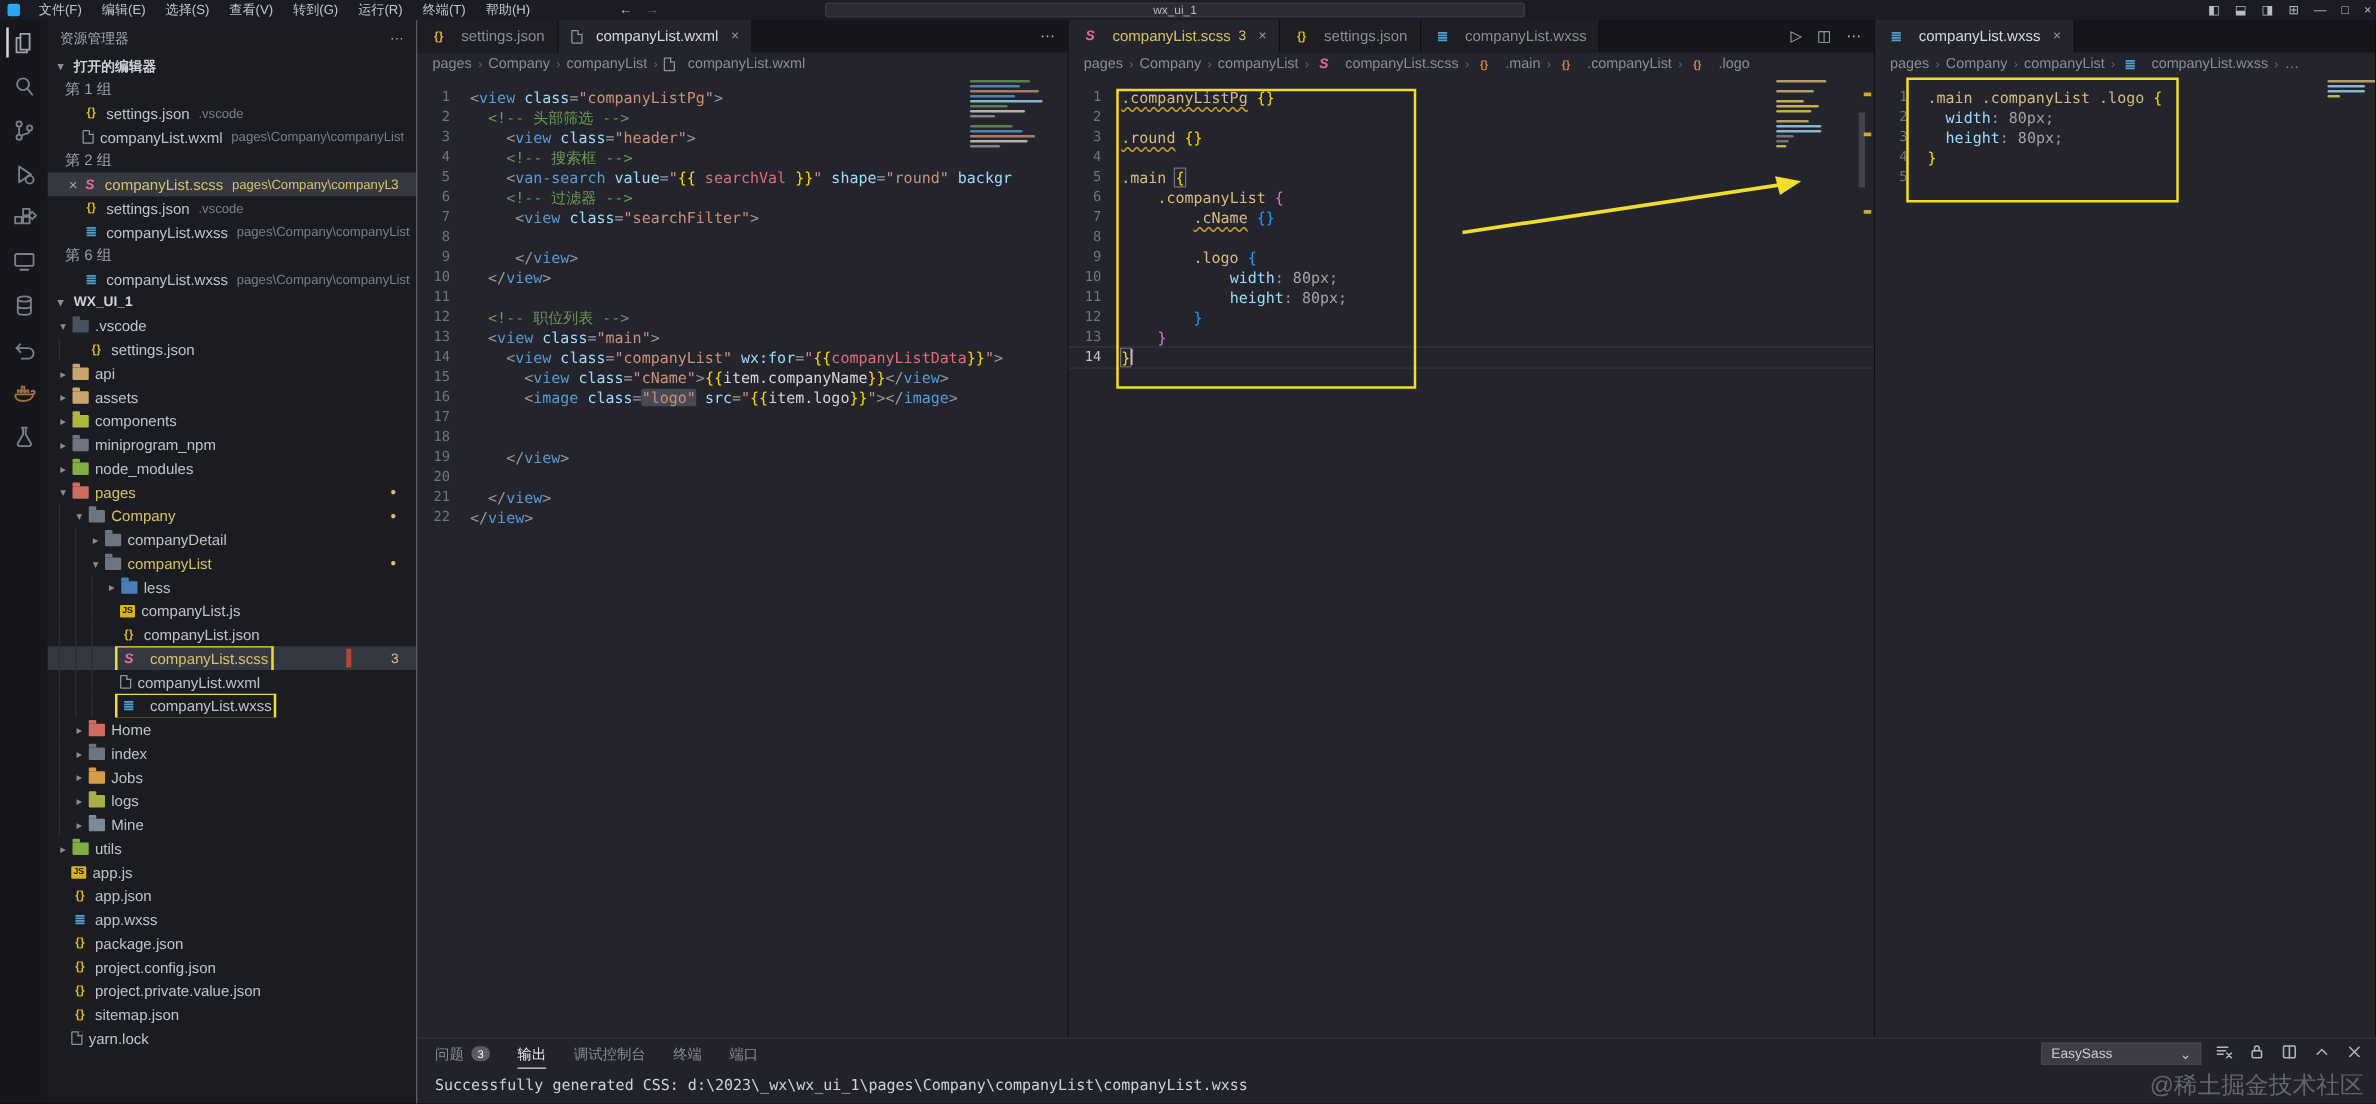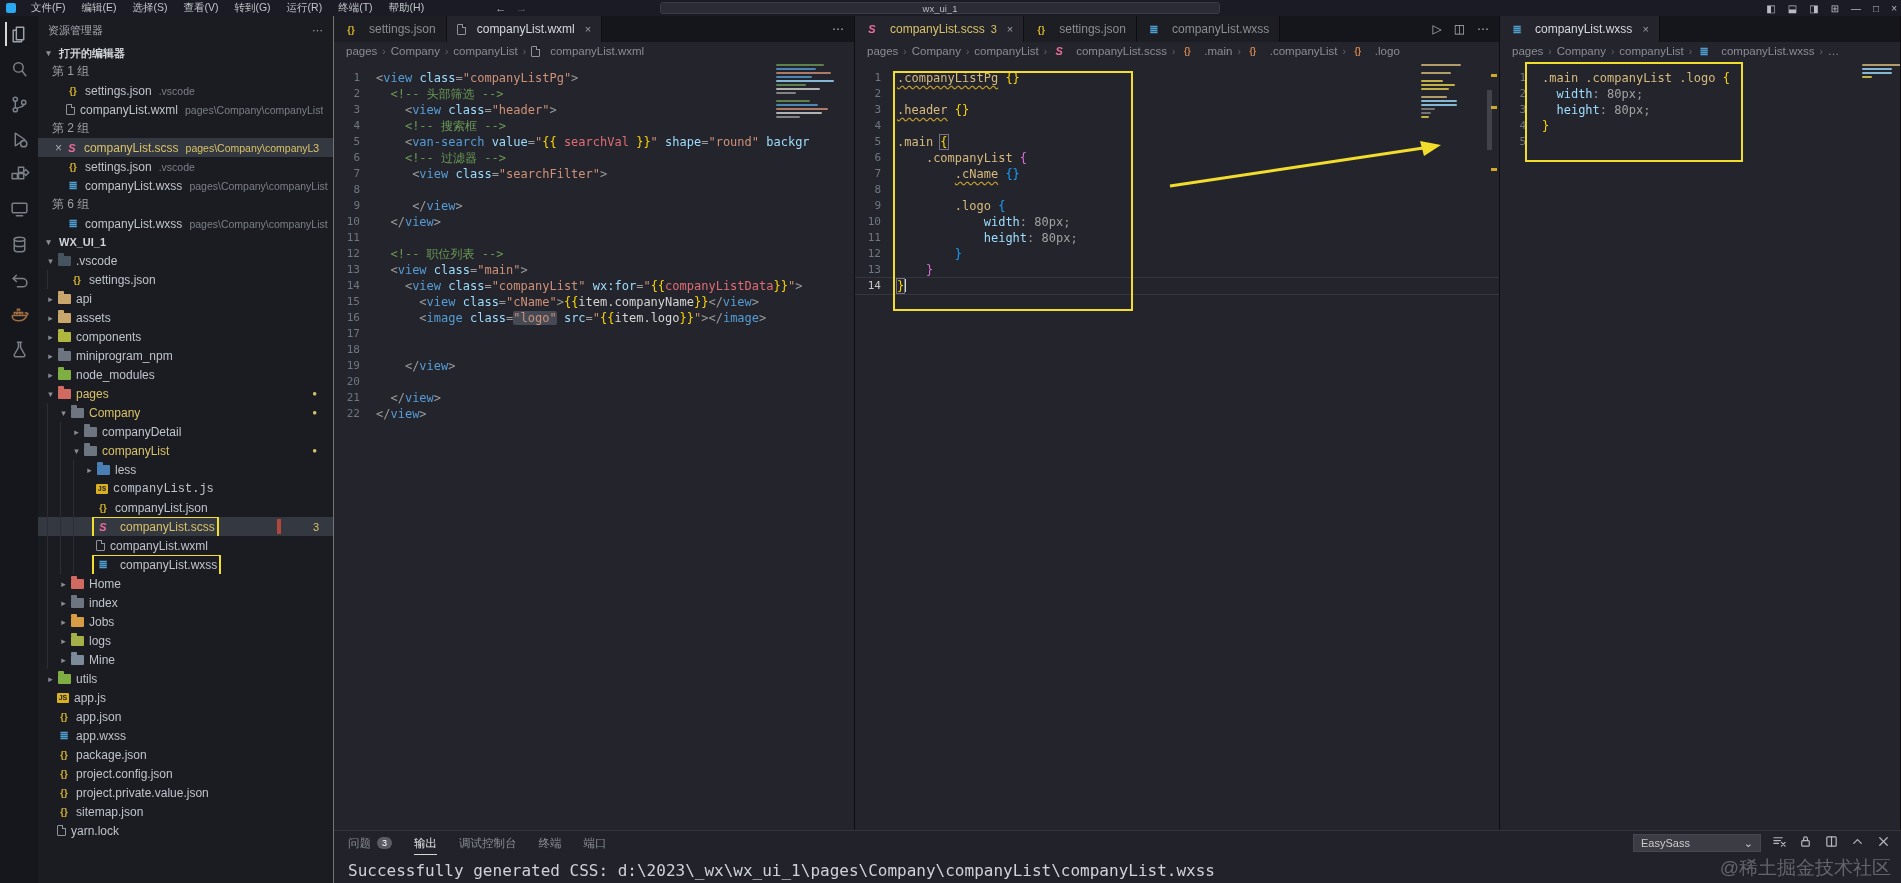--- a/index.html
+++ b/index.html
@@ -98,21 +98,21 @@
   .ovr-tick { position:absolute; right:2px; width:6px; height:3px; background:#d0a92b; }
   .vscroll { position:absolute; right:7px; top:30px; width:5px; height:60px; background:rgba(200,200,210,.18); }
 
   
   .panel { height:53px; border-top:1px solid #33343c; background:#22232a; position:relative; flex:none; }
   .ptabs { height:24px; display:flex; align-items:center; gap:22px; padding-left:14px; font-size:11.5px;
            color:#8a8d93; }
   .ptab { display:flex; align-items:center; gap:6px; }
   .ptab.active { color:#e6e8ec; border-bottom:1px solid #d7d7d7; padding-bottom:3px; margin-bottom:-4px; }
   .pbadge { background:#5a5b63; color:#fff; border-radius:8px; font-size:9px; padding:1px 5px; }
-  .poutput { font-family:"DejaVu Sans Mono","Liberation Mono",monospace; font-size:16px; color:#cfd2d8;
+  .poutput { font-family:"DejaVu Sans Mono","Liberation Mono",monospace; font-size:12px; color:#cfd2d8;
              padding:6px 0 0 14px; white-space:pre; }
   .ptools { position:absolute; right:10px; top:3px; display:flex; align-items:center; gap:11px; color:#b3b6bc; }
   .psel { width:128px; height:18px; background:#3c3c44; border:1px solid #45464e; color:#cccccc;
           font-size:11px; display:flex; align-items:center; justify-content:space-between; padding:0 7px; }
 
   
   .anno { position:absolute; inset:0; pointer-events:none; z-index:9; }
   .ybox { position:absolute; border:2px solid #f2dc2c; }
   .callout { position:absolute; left:1146px; top:352px; color:#ffe22a; font-size:26px; font-weight:bold;
              letter-spacing:1px; font-family:"Liberation Sans",sans-serif; }
@@ -361,21 +361,21 @@
           <div class="row" style="padding-left: 6px;">
             <span class="guide"></span>
             <span class="guide"></span>
             <span class="guide"></span>
             <span class="twisty">▸</span>
             <span class="fi">
               <span class="folder" style="background: rgb(74, 127, 181);"></span>
             </span>
             <span class="label">less</span>
           </div>
-          <div class="row" style="padding-left: 6px; font-family: Liberation Mono, monospace;">
+          <div class="row" style="padding-left: 6px;">
             <span class="guide"></span>
             <span class="guide"></span>
             <span class="guide"></span>
             <span class="twisty"></span>
             <span class="fi jsbox">JS</span>
             <span class="label">companyList.js</span>
           </div>
           <div class="row" style="padding-left: 6px;">
             <span class="guide"></span>
             <span class="guide"></span>
@@ -612,21 +612,21 @@
               <span class="fi sym">{}</span>
               <span>.companyList</span>
               <span class="sep">›</span>
               <span class="fi sym">{}</span>
               <span>.logo</span>
             </div>
             <div class="codearea">
               <div class="codescroll">
                 <div class="cline"><span class="num">1</span><span><span class="sel2 sq">.companyListPg</span><span class="pl"> </span><span class="b1">{}</span></span></div>
                 <div class="cline"><span class="num">2</span><span></span></div>
-                <div class="cline"><span class="num">3</span><span><span class="sel2 sq">.header</span><span class="pl"> </span><span class="b1">{}</span></span></div>
+                <div class="cline"><span class="num">3</span><span><span class="sel2 sq">.round</span><span class="pl"> </span><span class="b1">{}</span></span></div>
                 <div class="cline"><span class="num">4</span><span></span></div>
                 <div class="cline"><span class="num">5</span><span><span class="sel2">.main</span><span class="pl"> </span><span class="b1 mt">{</span></span></div>
                 <div class="cline"><span class="num">6</span><span><span class="pl">    </span><span class="sel2">.companyList</span><span class="pl"> </span><span class="b2">{</span></span></div>
                 <div class="cline"><span class="num">7</span><span><span class="pl">        </span><span class="sel2 sq">.cName</span><span class="pl"> </span><span class="b3">{}</span></span></div>
                 <div class="cline"><span class="num">8</span><span></span></div>
                 <div class="cline"><span class="num">9</span><span><span class="pl">        </span><span class="sel2">.logo</span><span class="pl"> </span><span class="b3">{</span></span></div>
                 <div class="cline"><span class="num">10</span><span><span class="pl">            </span><span class="pr">width</span><span class="pn">:</span><span class="pl"> </span><span class="vl">80px</span><span class="pn">;</span></span></div>
                 <div class="cline"><span class="num">11</span><span><span class="pl">            </span><span class="pr">height</span><span class="pn">:</span><span class="pl"> </span><span class="vl">80px</span><span class="pn">;</span></span></div>
                 <div class="cline"><span class="num">12</span><span><span class="pl">        </span><span class="b3">}</span></span></div>
                 <div class="cline"><span class="num">13</span><span><span class="pl">    </span><span class="b2">}</span></span></div>

